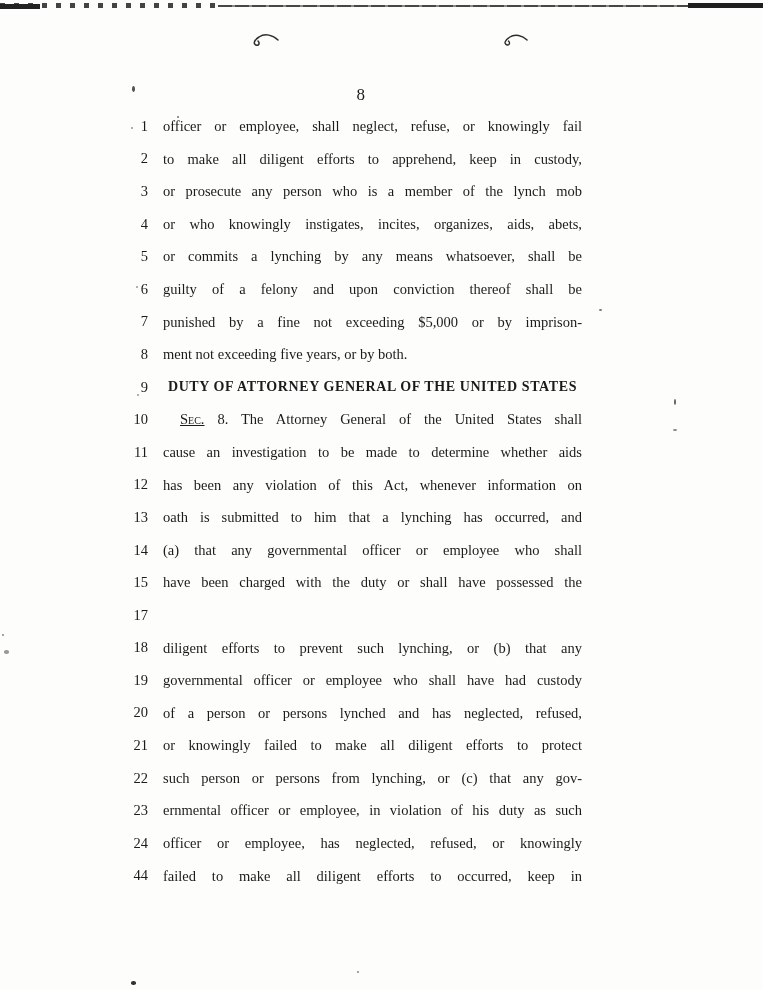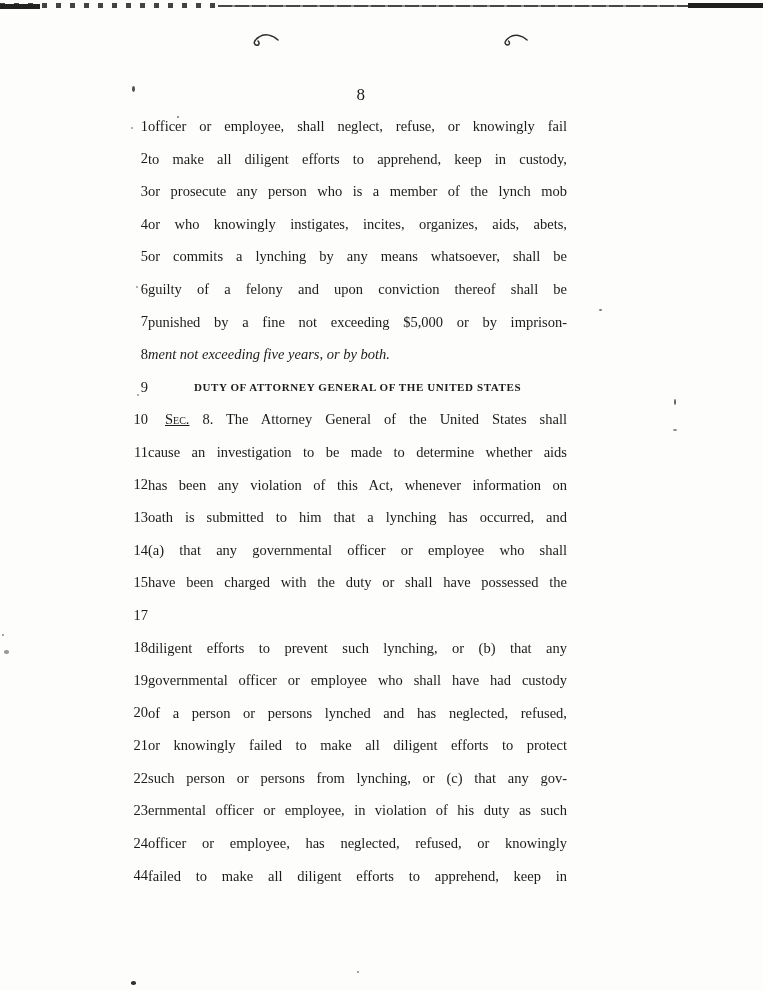--- a/index.html
+++ b/index.html
@@ -48,28 +48,28 @@
     position: absolute; top: 85px; left: 0; width: 722px;
     text-align: center; font-size: 17px; letter-spacing: .5px;
   }
   .lines { position: absolute; top: 110px; left: 0; width: 763px; }
   .line { display: flex; height: 32.6px; align-items: center; }
   .line-num {
     flex: none; width: 148px; text-align: right;
     font-size: 14.5px;
   }
   .line-text {
-    width: 419px;
+    margin-left: 15px; width: 419px;
     font-size: 14.5px; line-height: 32.6px; max-height: 32.6px; overflow: hidden;
     text-align: justify; text-align-last: justify; -moz-text-align-last: justify;
   }
-  .line.left .line-text { text-align: left; text-align-last: left; font-style: italic; -moz-text-align-last: left; }
+  .line.left .line-text { text-align: left; text-align-last: left; -moz-text-align-last: left; }
   .line.heading .line-text {
     text-align: center; text-align-last: center; -moz-text-align-last: center;
-    font-size: 11px; font-weight: bold; letter-spacing: .6px;
+    font-size: 14px; font-weight: bold; letter-spacing: .6px;
   }
   .line.indent .line-text { text-indent: 17px; }
   .smallcaps { font-variant: small-caps; text-decoration: underline; }
 </style>
 </head>
 <body>
 
 <div class="page">
 
   <div class="top-dots"></div>
@@ -186,17 +186,17 @@
       <div class="line justify">
         <span class="line-num">23</span>
         <span class="line-text">ernmental officer or employee, in violation of his duty as such</span>
       </div>
       <div class="line justify">
         <span class="line-num">24</span>
         <span class="line-text">officer or employee, has neglected, refused, or knowingly</span>
       </div>
       <div class="line justify">
         <span class="line-num">44</span>
-        <span class="line-text">failed to make all diligent efforts to apprehend, keep in</span>
+        <span class="line-text">failed to make all diligent efforts to occurred, keep in</span>
       </div>
     </div>
 
 </div>
 
 </body></html>

